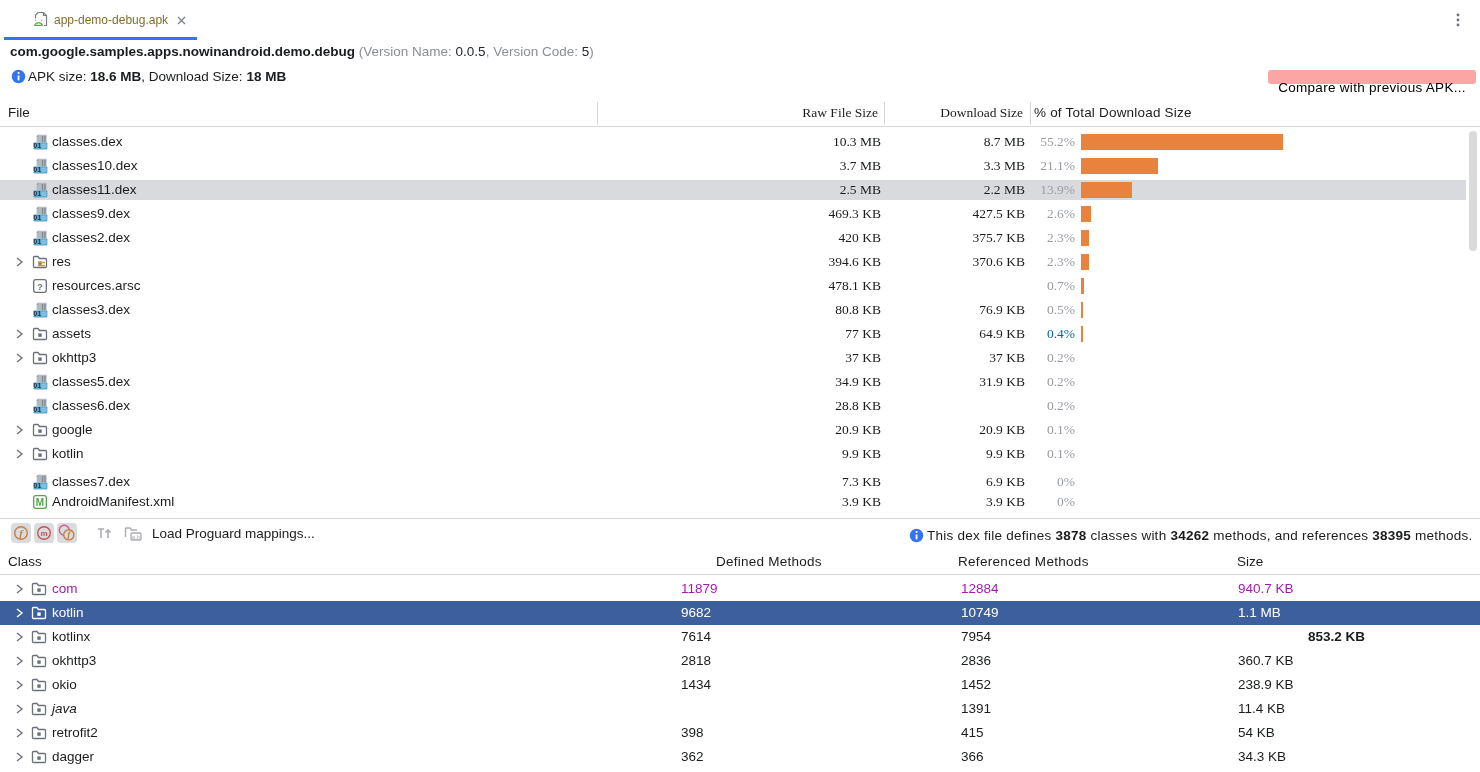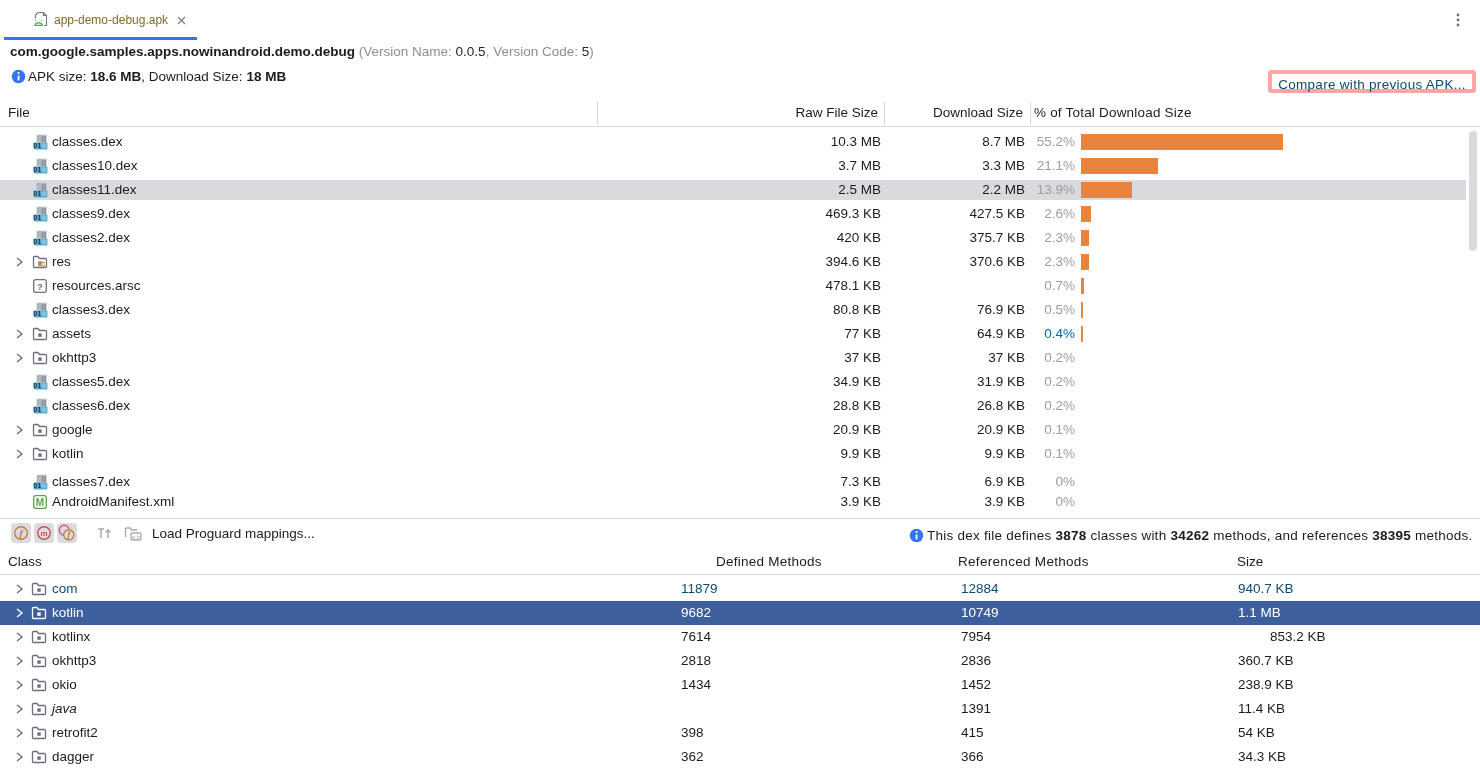--- a/index.html
+++ b/index.html
@@ -1,19 +1,19 @@
 <!DOCTYPE html>
 <html><head>
 <meta charset="utf-8">
 <style>
 * { margin:0; padding:0; box-sizing:border-box; }
 html,body { width:1480px; height:772px; overflow:hidden; background:#FFFFFF;
   font-family:"Liberation Sans", sans-serif; font-size:13.5px; color:#1A1C1E; }
 .abs { position:absolute; }
-.r { text-align:right; }
+.r { text-align:right;font-family:Liberation Serif, serif; }
 .gray { color:#8C8E94; }
 .b { font-weight:bold; }
 .row { position:absolute; left:0; width:1480px; height:24px; }
 .cell { position:absolute; top:0; height:24px; line-height:24px; white-space:pre; }
 .bar { position:absolute; left:1081px; top:4px; height:16px; background:#E8823D; }
 .sep { position:absolute; width:1px; background:#D4D6DA; }
 .hline { position:absolute; left:0; width:1480px; height:1px; background:#D4D6DA; }
 </style>
 </head>
 <body>
@@ -38,21 +38,21 @@
   </svg>
 <div class="abs" style="left:4px;top:37px;width:193px;height:3px;background:#3574F0;"></div>
 
 <div class="abs" style="left:10px;top:43px;height:17px;line-height:17px;"><span class="b">com.google.samples.apps.nowinandroid.demo.debug</span><span class="gray"> (Version Name: </span><span style="color:#24282E">0.0.5</span><span class="gray">, Version Code: </span><span style="color:#24282E">5</span><span class="gray">)</span></div>
 <svg class="abs" style="left:11px;top:69px;" width="15" height="15" viewBox="0 0 16 16">
     <circle cx="8" cy="8" r="7.2" fill="#3574F0"></circle>
     <rect x="7.1" y="6.9" width="1.9" height="5.2" fill="#fff"></rect>
     <circle cx="8.05" cy="4.3" r="1.15" fill="#fff"></circle>
   </svg>
 <div class="abs" style="left:28px;top:68px;height:17px;line-height:17px;">APK size: <span class="b">18.6 MB</span>, Download Size: <span class="b">18 MB</span></div>
-<div class="abs" style="left:1268px;top:70px;width:208px;height:23px;border:4px solid #fca5a5;border-radius:3px;text-align:center;line-height:21px;color:#0c4a6e;letter-spacing:0.3px;">Compare with previous APK...</div>
+<div class="abs" style="left:1268px;top:70px;width:208px;height:14px;border:7px solid #fca5a5;border-radius:3px;text-align:center;line-height:21px;color:#000000;letter-spacing:0.3px;">Compare with previous APK...</div>
 
 <div class="abs cell" style="left:8px;top:101px;">File</div>
 <div class="abs cell r" style="left:678px;top:101px;width:200px;">Raw File Size</div>
 <div class="abs cell r" style="left:823px;top:101px;width:200px;">Download Size</div>
 <div class="abs cell" style="left:1034px;top:101px;letter-spacing:0.2px;">% of Total Download Size</div>
 <div class="sep" style="left:597px;top:102px;height:23px;"></div>
 <div class="sep" style="left:884px;top:102px;height:23px;"></div>
 <div class="sep" style="left:1030px;top:102px;height:23px;"></div>
 <div class="hline" style="top:126px;"></div>
 
@@ -226,21 +226,20 @@
       <path d="M6.2 0.8 L14.6 0.8 L14.6 8.4 L4.6 8.4 L4.6 2.4 Z" fill="#B2B9C0"></path>
       <path d="M6.2 0.8 L6.2 2.4 L4.6 2.4 Z" fill="#7E858D"></path>
       <rect x="9.8" y="2" width="1.4" height="6.4" fill="#848C94"></rect>
       <rect x="12.2" y="2" width="1.4" height="6.4" fill="#848C94"></rect>
       <rect x="1.4" y="8.4" width="14" height="7" rx="0.8" fill="#58A6CC"></rect>
       <rect x="9.2" y="9.6" width="5.2" height="4.6" fill="#7EC2DF"></rect>
       <text x="5.4" y="14" font-size="6.8" font-weight="bold" fill="#223F4E" text-anchor="middle" font-family="Liberation Sans">01</text>
     </svg>
     <div class="cell" style="left:52px;">classes6.dex</div>
     <div class="cell r" style="left:681px;width:200px;">28.8 KB</div>
-    <div class="cell r" style="left:825px;width:200px;">26.8 KB</div>
     <div class="cell r" style="left:935px;width:140px;color:#9A9DA3;">0.2%</div>
   </div>
 <div class="row" style="top:418px;">
     <svg class="abs" style="left:14px;top:6px;" width="11" height="12" viewBox="0 0 11 12">
       <path d="M3 2 L8 6 L3 10" fill="none" stroke="#6C707E" stroke-width="1.4"></path>
     </svg>
     <svg class="abs" style="left:32px;top:4px;" width="16" height="16" viewBox="0 0 16 16">
       <path d="M1.5 3.5 C1.5 2.95 1.95 2.5 2.5 2.5 L6 2.5 L7.5 4.5 L13.5 4.5 C14.05 4.5 14.5 4.95 14.5 5.5 L14.5 12.5 C14.5 13.05 14.05 13.5 13.5 13.5 L2.5 13.5 C1.95 13.5 1.5 13.05 1.5 12.5 Z" fill="none" stroke="#6C707E" stroke-width="1.3"></path>
       <rect x="6.3" y="7.4" width="3.4" height="3.4" fill="#6C707E"></rect>
     </svg>
@@ -324,21 +323,21 @@
     <circle cx="8.05" cy="4.3" r="1.15" fill="#fff"></circle>
   </svg>
 <div class="abs" style="left:927px;top:527px;height:17px;line-height:17px;letter-spacing:0.25px;">This dex file defines <span class="b">3878</span> classes with <span class="b">34262</span> methods, and references <span class="b">38395</span> methods.</div>
 
 <div class="abs cell" style="left:8px;top:550px;">Class</div>
 <div class="abs cell" style="left:716px;top:550px;letter-spacing:0.25px;">Defined Methods</div>
 <div class="abs cell" style="left:958px;top:550px;letter-spacing:0.3px;">Referenced Methods</div>
 <div class="abs cell" style="left:1237px;top:550px;">Size</div>
 <div class="hline" style="top:574px;"></div>
 
-<div class="row" style="top:577px;color:#0c4a6e;">
+<div class="row" style="top:577px;color:#a21caf;">
     <svg class="abs" style="left:14px;top:6px;" width="11" height="12" viewBox="0 0 11 12">
       <path d="M3 2 L8 6 L3 10" fill="none" stroke="#6C707E" stroke-width="1.4"></path>
     </svg>
     <svg class="abs" style="left:31px;top:4px;" width="16" height="16" viewBox="0 0 16 16">
       <path d="M1.5 3.5 C1.5 2.95 1.95 2.5 2.5 2.5 L6 2.5 L7.5 4.5 L13.5 4.5 C14.05 4.5 14.5 4.95 14.5 5.5 L14.5 12.5 C14.5 13.05 14.05 13.5 13.5 13.5 L2.5 13.5 C1.95 13.5 1.5 13.05 1.5 12.5 Z" fill="none" stroke="#6C707E" stroke-width="1.3"></path>
       <rect x="6.3" y="7.4" width="3.4" height="3.4" fill="#6C707E"></rect>
     </svg>
     <div class="cell" style="left:52px;">com</div>
     <div class="cell" style="left:681px;">11879</div>
     <div class="cell" style="left:961px;">12884</div>
@@ -361,21 +360,21 @@
     <svg class="abs" style="left:14px;top:6px;" width="11" height="12" viewBox="0 0 11 12">
       <path d="M3 2 L8 6 L3 10" fill="none" stroke="#6C707E" stroke-width="1.4"></path>
     </svg>
     <svg class="abs" style="left:31px;top:4px;" width="16" height="16" viewBox="0 0 16 16">
       <path d="M1.5 3.5 C1.5 2.95 1.95 2.5 2.5 2.5 L6 2.5 L7.5 4.5 L13.5 4.5 C14.05 4.5 14.5 4.95 14.5 5.5 L14.5 12.5 C14.5 13.05 14.05 13.5 13.5 13.5 L2.5 13.5 C1.95 13.5 1.5 13.05 1.5 12.5 Z" fill="none" stroke="#6C707E" stroke-width="1.3"></path>
       <rect x="6.3" y="7.4" width="3.4" height="3.4" fill="#6C707E"></rect>
     </svg>
     <div class="cell" style="left:52px;">kotlinx</div>
     <div class="cell" style="left:681px;">7614</div>
     <div class="cell" style="left:961px;">7954</div>
-    <div class="cell" style="left:1270px;">853.2 KB</div>
+    <div class="cell" style="left:1308px;font-weight:bold;">853.2 KB</div>
   </div>
 <div class="row" style="top:649px;color:#1A1C1E;">
     <svg class="abs" style="left:14px;top:6px;" width="11" height="12" viewBox="0 0 11 12">
       <path d="M3 2 L8 6 L3 10" fill="none" stroke="#6C707E" stroke-width="1.4"></path>
     </svg>
     <svg class="abs" style="left:31px;top:4px;" width="16" height="16" viewBox="0 0 16 16">
       <path d="M1.5 3.5 C1.5 2.95 1.95 2.5 2.5 2.5 L6 2.5 L7.5 4.5 L13.5 4.5 C14.05 4.5 14.5 4.95 14.5 5.5 L14.5 12.5 C14.5 13.05 14.05 13.5 13.5 13.5 L2.5 13.5 C1.95 13.5 1.5 13.05 1.5 12.5 Z" fill="none" stroke="#6C707E" stroke-width="1.3"></path>
       <rect x="6.3" y="7.4" width="3.4" height="3.4" fill="#6C707E"></rect>
     </svg>
     <div class="cell" style="left:52px;">okhttp3</div>

